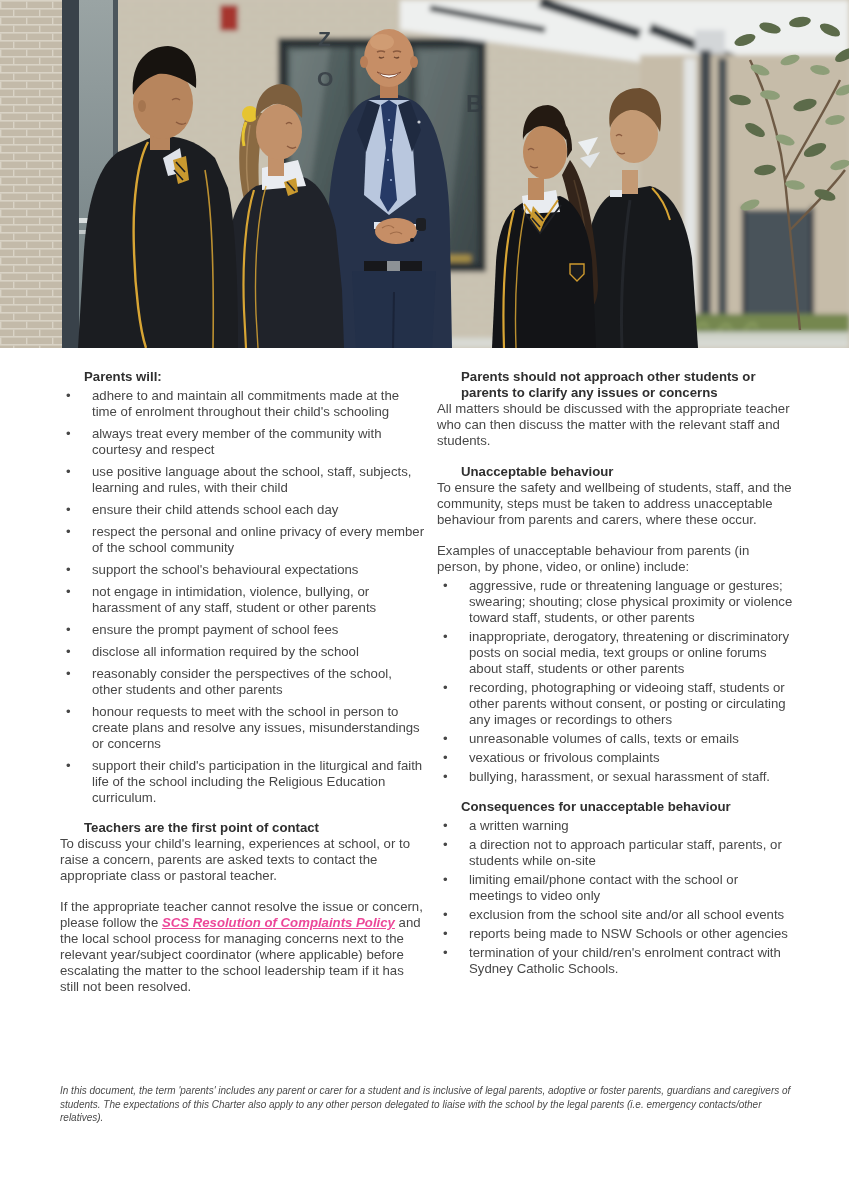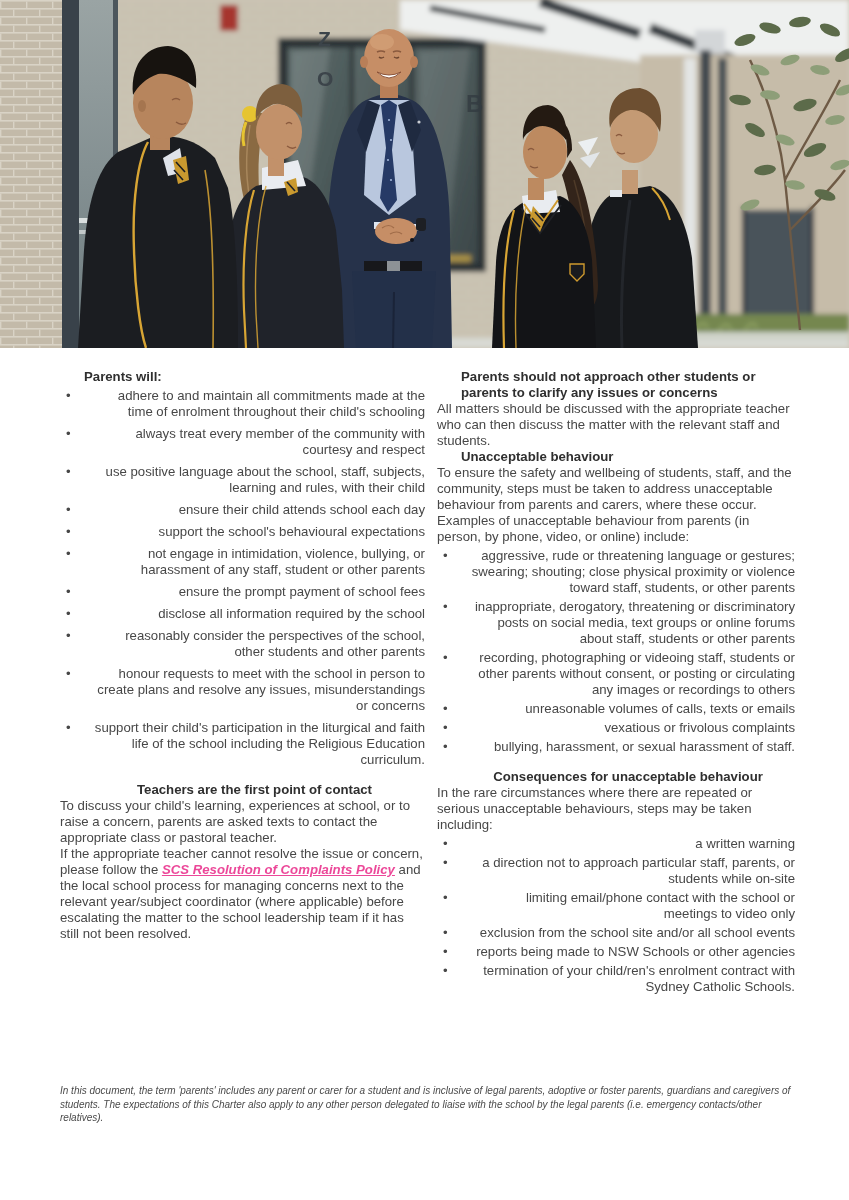--- a/index.html
+++ b/index.html
@@ -6,24 +6,24 @@
   .page{position:relative;width:849px;height:1200px;background:#ffffff;overflow:hidden;
         font-family:"Liberation Sans","DejaVu Sans",sans-serif;color:#474747;}
   .photo{position:absolute;left:0;top:0;width:849px;height:348px;overflow:hidden;}
   .photo svg{display:block;}
   .content{position:absolute;left:60px;top:369px;width:735px;display:flex;gap:12px;}
   .col{font-size:13.2px;line-height:16px;}
   .col.left{width:365px;}
   .col.right{width:358px;}
   p{margin:0;}
   .h{font-weight:bold;color:#2f2f2f;padding-left:24px;}
-  .mt{}
-  .mt-s{margin-top:14px;text-align:center;}
+  .mt{margin-top:15px;}
+  .mt-s{margin-top:14px;}
   ul.list{list-style:none;margin:3px 0 0 0;padding:0;}
-  ul.list li{position:relative;padding-left:32px;margin-bottom:6px;text-align:right;}
+  ul.list li{position:relative;padding-left:32px;margin-bottom:6px;}
   ul.list.tight li{margin-bottom:3px;}
   ul.list li::before{content:"\2022";position:absolute;left:6px;top:0;color:#474747;}
   .link{color:#ec4899;font-weight:bold;font-style:italic;text-decoration:underline;cursor:pointer;}
   .footnote{position:absolute;left:60px;top:1084px;width:740px;font-size:10px;line-height:13.6px;
             font-style:italic;color:#4a4a4a;}
 </style>
 </head>
 <body>
 
 <div class="page">
@@ -231,20 +231,21 @@
 
   <div class="content">
 
     <div class="col left">
       <p class="h">Parents will:</p>
       <ul class="list">
           <li>adhere to and maintain all commitments made at the time of enrolment throughout their child's schooling</li>
           <li>always treat every member of the community with courtesy and respect</li>
           <li>use positive language about the school, staff, subjects, learning and rules, with their child</li>
           <li>ensure their child attends school each day</li>
+          <li>respect the personal and online privacy of every member of the school community</li>
           <li>support the school's behavioural expectations</li>
           <li>not engage in intimidation, violence, bullying, or harassment of any staff, student or other parents</li>
           <li>ensure the prompt payment of school fees</li>
           <li>disclose all information required by the school</li>
           <li>reasonably consider the perspectives of the school, other students and other parents</li>
           <li>honour requests to meet with the school in person to create plans and resolve any issues, misunderstandings or concerns</li>
           <li>support their child's participation in the liturgical and faith life of the school including the Religious Education curriculum.</li>
         </ul>
 
       <p class="h mt-s">Teachers are the first point of contact</p>
@@ -264,21 +265,20 @@
       <ul class="list tight">
           <li>aggressive, rude or threatening language or gestures; swearing; shouting; close physical proximity or violence toward staff, students, or other parents</li>
           <li>inappropriate, derogatory, threatening or discriminatory posts on social media, text groups or online forums about staff, students or other parents</li>
           <li>recording, photographing or videoing staff, students or other parents without consent, or posting or circulating any images or recordings to others</li>
           <li>unreasonable volumes of calls, texts or emails</li>
           <li>vexatious or frivolous complaints</li>
           <li>bullying, harassment, or sexual harassment of staff.</li>
         </ul>
 
       <p class="h mt-s">Consequences for unacceptable behaviour</p>
-      <p>In the rare circumstances where there are repeated or serious unacceptable behaviours, steps may be taken including:</p>
       <ul class="list tight">
           <li>a written warning</li>
           <li>a direction not to approach particular staff, parents, or students while on-site</li>
           <li>limiting email/phone contact with the school or meetings to video only</li>
           <li>exclusion from the school site and/or all school events</li>
           <li>reports being made to NSW Schools or other agencies</li>
           <li>termination of your child/ren's enrolment contract with Sydney Catholic Schools.</li>
         </ul>
     </div>
 

